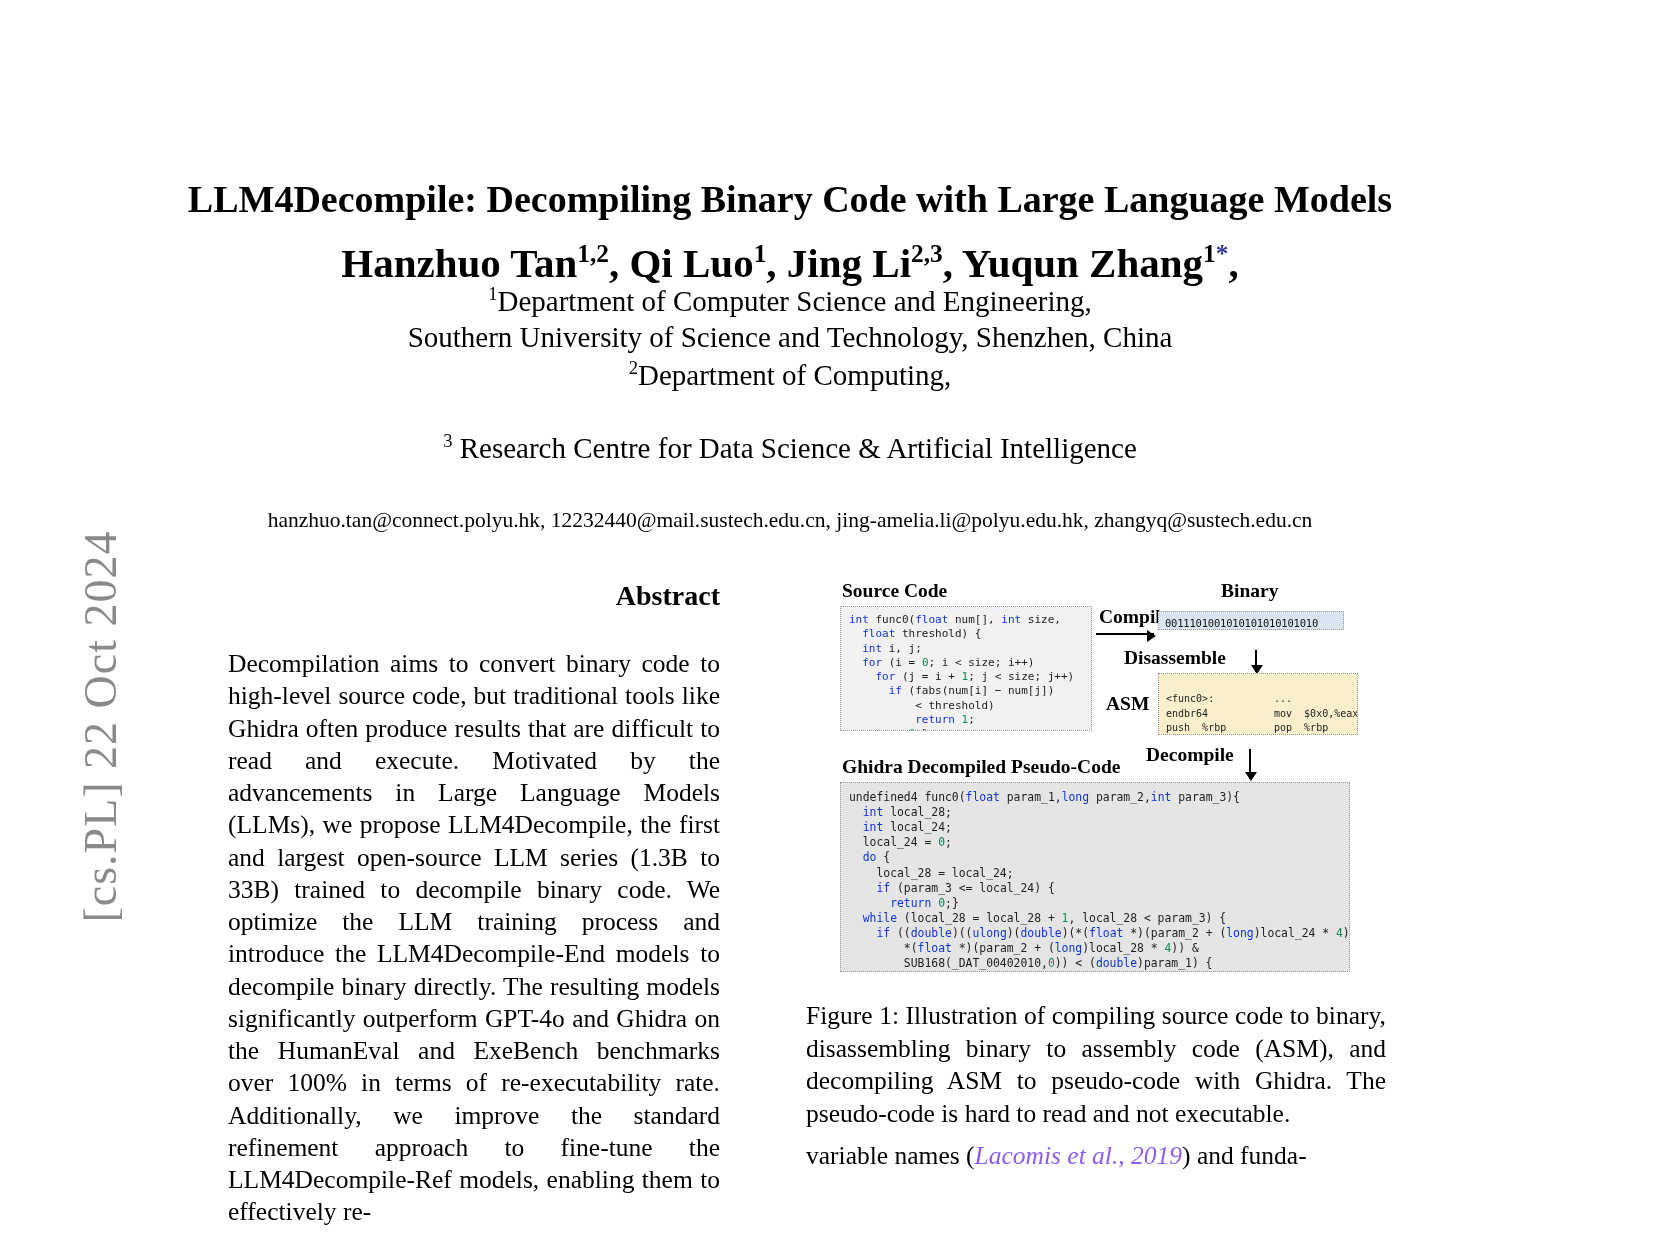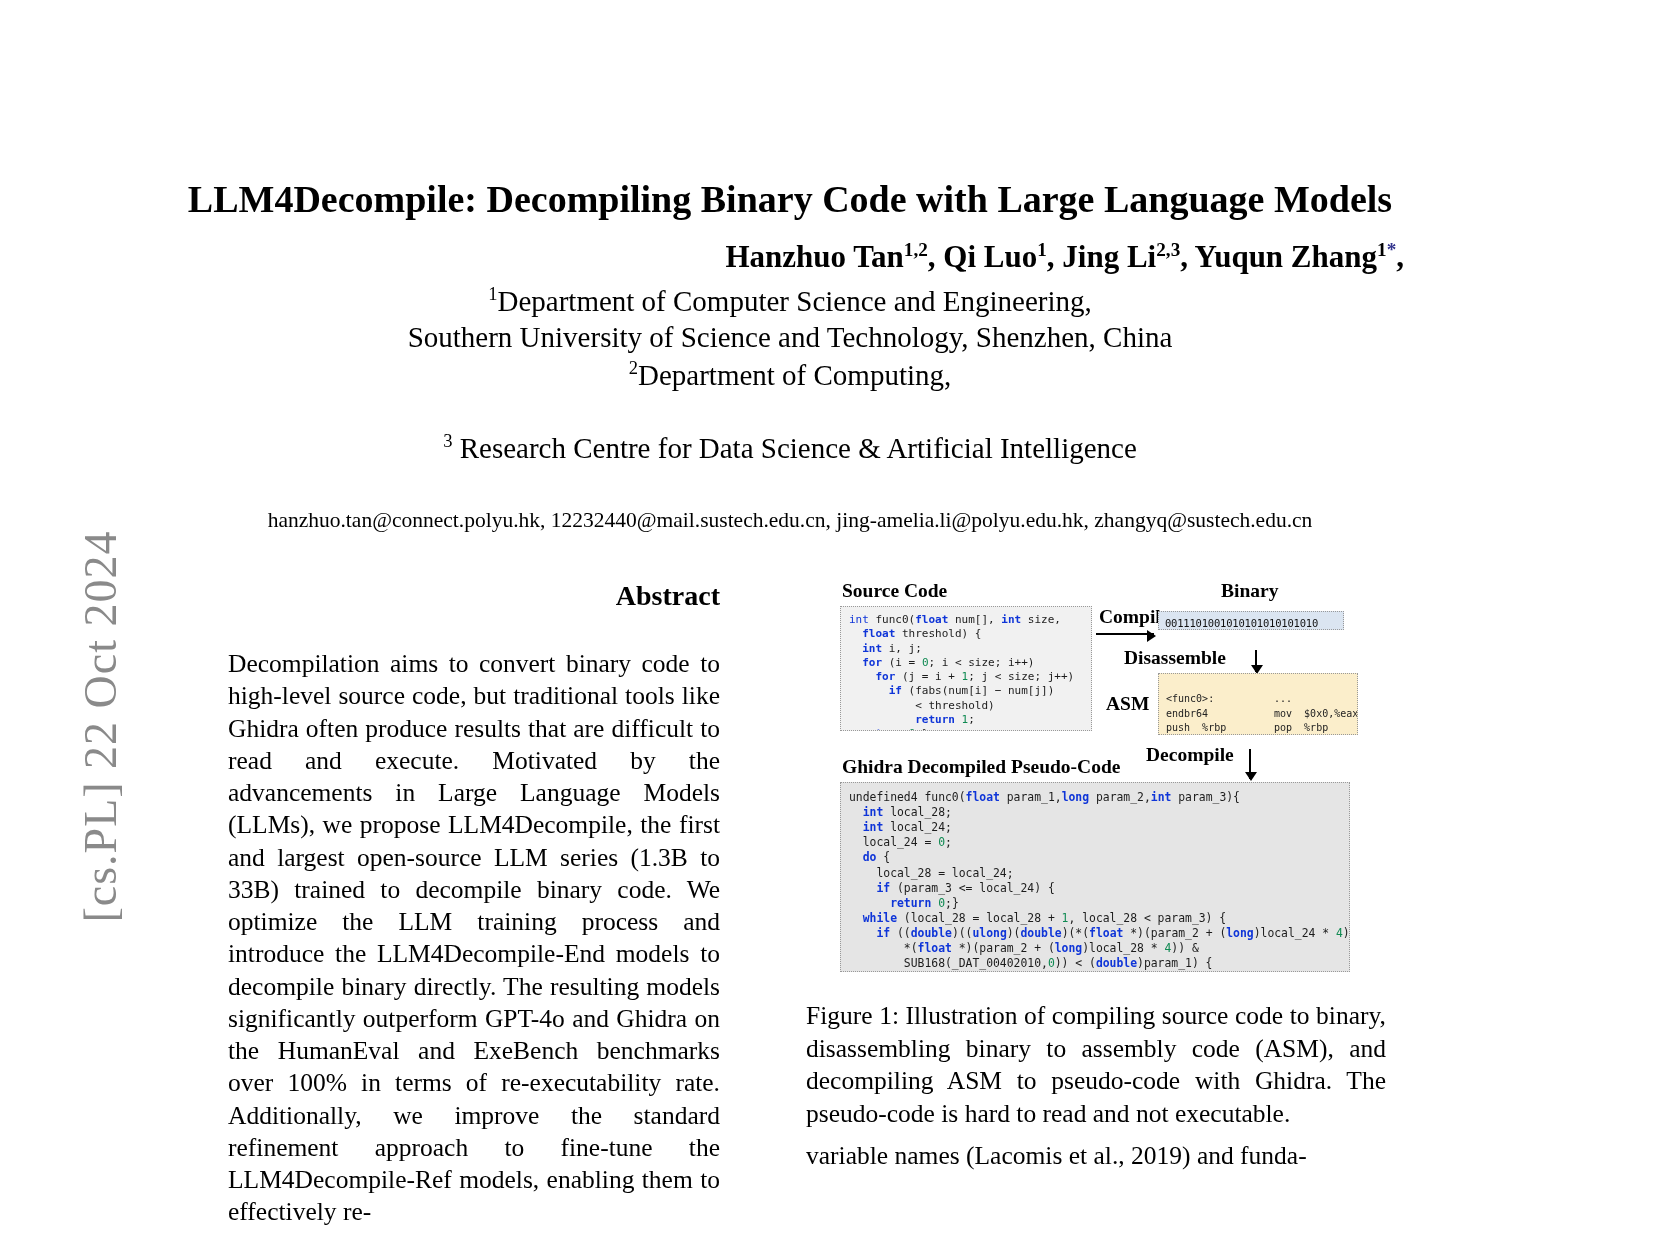--- a/index.html
+++ b/index.html
@@ -46,25 +46,25 @@
     top: 178px;
     width: 1240px;
     text-align: center;
     font-size: 38px;
     font-weight: bold;
     line-height: 1.15;
   }
 
   #authors {
     position: absolute;
-    left: 164px;
+    left: 170px;
     top: 238px;
     width: 1240px;
-    text-align: right;
-    font-size: 31px;
+    text-align: center;
+    font-size: 41px;
     font-weight: bold;
     line-height: 1.2;
   }
   #authors sup { font-size: 0.62em; font-weight: bold; }
   .star { color: #33348e; font-weight: normal; }
 
   .affil {
     position: absolute;
     left: 170px;
     width: 1240px;
@@ -184,21 +184,21 @@
     width: 510px;
     height: 190px;
     background: #e5e5e5;
     font-size: 11.4px;
     line-height: 1.325;
     padding: 7px 4px 3px 8px;
     color: #1c1c1c;
   }
 
   
-  .kw  { color: #0f35d8; font-weight: bold; }
+  .kw  { color: #0f35d8; }
   .num { color: #0f8a52; }
   .typ { color: #0f35d8; }
 
   
   .arrow-h {
     position: absolute;
     height: 0;
     border-top: 2.5px solid #000;
   }
   .arrow-h::after {
@@ -235,21 +235,21 @@
 
   #right-body {
     position: absolute;
     left: 806px;
     top: 1140px;
     width: 580px;
     font-size: 25.5px;
     line-height: 1.265;
     text-align: justify;
   }
-  .cite { color: #000000; }
+  .cite { color: #8b5cf6; font-style: italic; }
 </style>
 </head>
 <body>
 
 <div id="page">
 
   <div id="arxiv-stamp">[cs.PL]  22 Oct 2024</div>
 
   <div id="title">LLM4Decompile: Decompiling Binary Code with Large Language Models</div>
 

